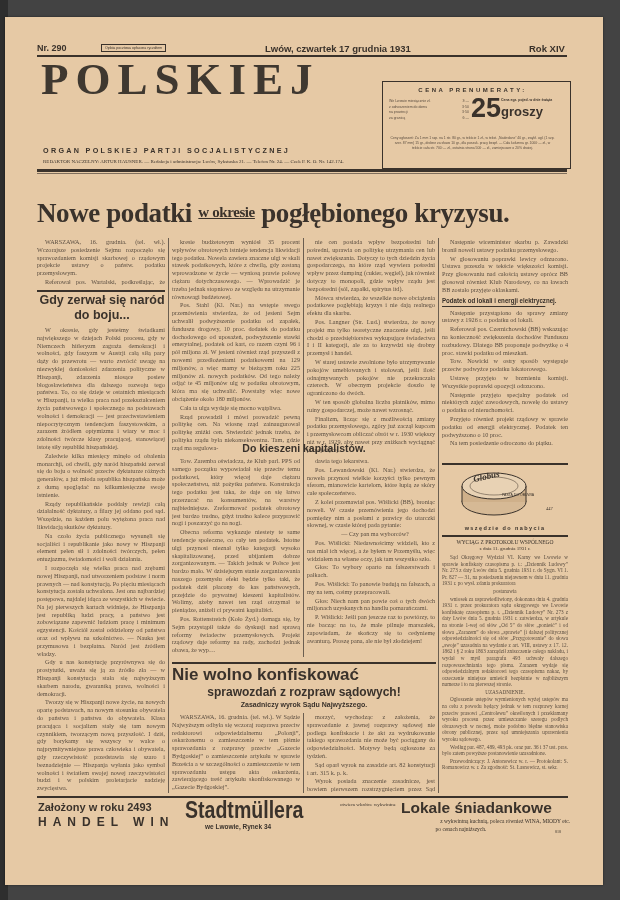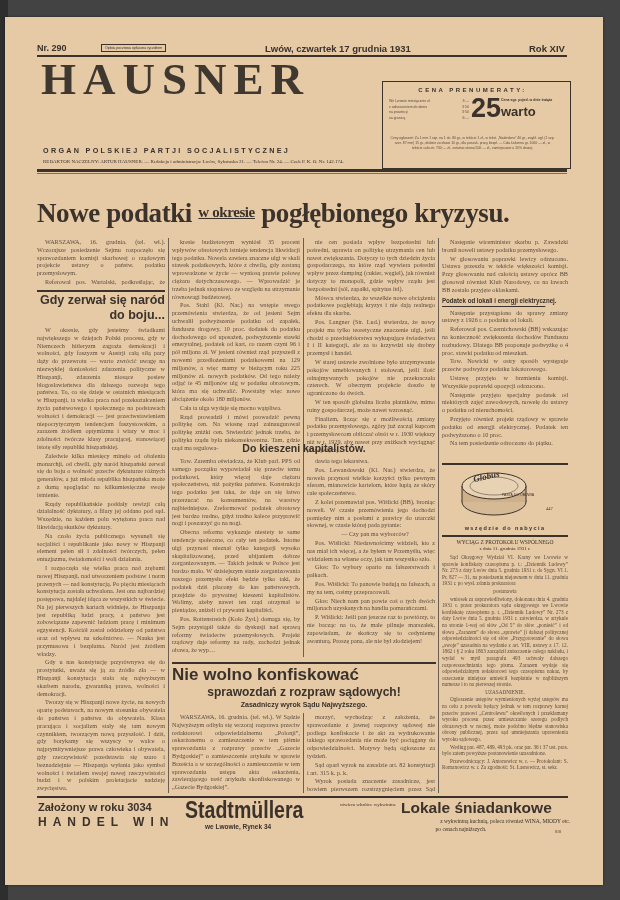--- a/index.html
+++ b/index.html
@@ -22,21 +22,21 @@
 <div class="spine"></div>
 
 <div class="paper">
 
   <div class="abs sans" style="left:32px;top:26px;font-size:9px;font-weight:bold;">Nr. 290</div>
   <div class="abs sans" style="left:96px;top:27px;font-size:3.5px;border:1px solid #3a322b;padding:1px 3px;">Opłata pocztowa opłacona ryczałtem</div>
   <div class="abs sans" style="left:252px;top:26px;font-size:9.5px;font-weight:bold;padding-left:8px;">Lwów, czwartek 17 grudnia 1931</div>
   <div class="abs sans" style="left:524px;top:26px;font-size:9.5px;font-weight:bold;">Rok XIV</div>
   <div class="rule" style="left:32px;top:38px;width:530px;height:1.5px;"></div>
 
-  <div class="abs masthead" style="left:36px;top:40px;font-size:45px;line-height:45px;letter-spacing:7px;">HAUSNER</div>
+  <div class="abs masthead" style="left:36px;top:40px;font-size:45px;line-height:45px;letter-spacing:7px;">POLSKIEJ</div>
   <div class="abs sans" style="left:38px;top:129px;font-size:7.2px;font-weight:bold;letter-spacing:2.3px;">ORGAN POLSKIEJ PARTJI SOCJALISTYCZNEJ</div>
   <div class="abs serif" style="left:38px;top:142px;font-size:5px;white-space:nowrap;">REDAKTOR NACZELNY: ARTUR HAUSNER. — Redakcja i administracja: Lwów, Sykstuska 21. — Telefon Nr. 24. — Czek P. K. O. Nr. 142.174.</div>
   <div class="rule" style="left:32px;top:152px;width:530px;height:2.5px;"></div>
   <div class="rule" style="left:32px;top:156px;width:530px;height:1px;opacity:.6;"></div>
 
   <div class="box" style="left:377px;top:64px;width:179px;height:86px;">
     <div class="abs sans" style="left:0;top:5px;width:179px;text-align:center;font-size:6px;font-weight:bold;letter-spacing:2.5px;">CENA PRENUMERATY:</div>
     <div class="abs sans" style="left:6px;top:17px;width:80px;font-size:3.5px;line-height:5.5px;color:#5a4d40;">
       <div style="display:flex;justify-content:space-between;">
           <span>We Lwowie miesięcznie zł.</span>
@@ -50,36 +50,36 @@
           <span>na prowincji</span>
           <span>3·50</span>
         </div>
       <div style="display:flex;justify-content:space-between;">
           <span>za granicą</span>
           <span>6·—</span>
         </div>
     </div>
     <div class="abs sans" style="left:88px;top:12px;font-size:27px;font-weight:bold;line-height:28px;">25</div>
     <div class="abs sans" style="left:118px;top:16px;font-size:3.5px;font-weight:bold;">Cena egz. pojed. w dnie święta</div>
-    <div class="abs sans" style="left:118px;top:22px;font-size:13px;font-weight:bold;">warto</div>
+    <div class="abs sans" style="left:118px;top:22px;font-size:13px;font-weight:bold;">groszy</div>
     <div class="abs sans" style="left:6px;top:54px;width:167px;font-size:3.4px;line-height:5px;text-align:center;color:#5a4d40;">Ceny ogłoszeń: Za 1 mm 1 szp. na 1 str. 80 gr., w tekście 1 zł., w tekst. „Nadesłane” 40 gr., zwykł. ogł. (1 szp. szer. 87 mm) 15 gr., drobne za słowo 10 gr., dla poszuk. pracy bezpł. — Cała kolumna gr. 1000·— zł., w tekście cała str. 700·— zł., ostatnia strona 500·— zł., zamiejscowe o 20% drożej.</div>
   </div>
 
   <div class="abs serif" style="left:32px;top:181px;font-size:27px;font-weight:bold;white-space:nowrap;letter-spacing:-0.4px;">
     <span>Nowe podatki</span>
     <span style="font-size:15px;text-decoration:underline;vertical-align:5px;">w okresie</span>
     <span>pogłębionego kryzysu.</span>
   </div>
 
   <div class="col" style="left:32px;top:221px;width:128px;height:50px;">
     <p>WARSZAWA, 16. grudnia. (tel. wł.). Wczorajsze posiedzenie Sejmu rozpoczęło się sprawozdaniem komisji skarbowej o rządowym projekcie ustawy o państw. podatku przemysłowym.</p>
     <p>Referował pos. Wartalski, podkreślając, że podatek obrotowy jest ogólnie potępiony. Wobec tego, że w ostatnim o-</p>
   </div>
   <div class="rule" style="left:32px;top:273px;width:128px;height:2px;"></div>
-  <div class="abs sans" style="left:34px;top:276px;width:126px;font-size:12.5px;font-weight:bold;line-height:15px;text-align:right;">Gdy zerwał się naród do boju...</div>
+  <div class="abs sans" style="left:34px;top:276px;width:126px;font-size:12.5px;font-weight:bold;line-height:15px;text-align:center;">Gdy zerwał się naród do boju...</div>
   <div class="col" style="left:32px;top:309px;width:128px;height:465px;">
     <p>W okresie, gdy jesteśmy świadkami największego w dziejach Polski procesu, gdy w Niemczech hitleryzm zagraża demokracji i wolności, gdy faszyzm w Austrji całą siłą pary dąży do przewrotu — warto zwrócić uwagę na niezwykłej doniosłości zdarzenia polityczne w Hiszpanji, zdarzenia niosące posiew błogosławieństwa dla dalszego rozwoju tego państwa. To, co się dzieje w ostatnich miesiącach w Hiszpanji, ta wielka praca nad przekształceniem życia państwowego i społecznego na podstawach wolności i demokracji — jest przeciwstawieniem niepocrytycznym tendencjom faszystowskim, a zarazem źródłem optymizmu i wiary w moc i zdolności twórcze klasy pracującej, stanowiącej istotę siły republiki hiszpańskiej.</p>
     <p>Zaledwie kilka miesięcy minęło od obalenia monarchji, od chwili, gdy naród hiszpański zerwał się do boju o wolność przeciw dyktaturze różnych generałów, a już młoda republika hiszpańska może z dumą spoglądać na kilkumiesięczne swoje istnienie.</p>
     <p>Rządy republikańskie poddały rewizji całą działalność dyktatury, a filary jej oddano pod sąd. Wszędzie, na każdem polu wytężona praca nad likwidacją skutków dyktatury.</p>
     <p>Na czoło życia publicznego wysunęli się socjaliści i republikanie jako nowy w Hiszpanji element pełen sił i zdolności twórczych, pełen entuzjazmu, świadomości i woli działania.</p>
     <p>I rozpoczęła się wielka praca nad zrębami nowej Hiszpanji, nad utworzeniem podstaw i norm prawnych — nad konstytucją. Po pięciu miesiącach konstytucja została uchwalona. Jest ona najbardziej postępowa, najdalej idąca ze wszystkich w świecie. Na jej pierwszych kartach widnieje, że Hiszpanja jest republiką ludzi pracy, a państwo jest zobowiązane zapewnić ludziom pracę i minimum egzystencji. Kościół został oddzielony od państwa oraz od wpływu na szkolnictwo. — Nauka jest przymusowa i bezpłatna. Naród jest źródłem władzy.</p>
     <p>Gdy u nas konstytucję przyrównywa się do prostytutki, uważa się ją za źródło zła — w Hiszpanji konstytucja stała się najwyższym skarbem narodu, gwarantką prawa, wolności i demokracji.</p>
     <p>Tworzy się w Hiszpanji nowe życie, na nowych opartę podstawach, na nowym stosunku obywatela do państwa i państwa do obywatela. Klasa pracująca i socjalizm stały się tam nowym czynnikiem, tworzącym nową przyszłość. I dziś, gdy borykamy się wszyscy w walce o najprymitywniejsze prawa człowieka i obywatela, gdy rzeczywistość przedstawia się szaro i beznadziejnie — Hiszpanja wyłania jako symbol wolności i światłem swojej nowej rzeczywistości budzi i w polskim proletarjacie nadzieję zwycięstwa.</p>
 
   </div>
@@ -176,21 +176,21 @@
     <p>Sąd Okręgowy Wydział VI. Karny we Lwowie w sprawie konfiskaty czasopisma p. t.: „Dziennik Ludowy” Nr. 273 z daty Lwów dnia 5. grudnia 1931 r. do Sygn. VI 1. Pr. 827 — 31, na posiedzeniu niejawnem w dniu 11. grudnia 1931 r. po wysł. zdania prokuratora</p>
     <p style="text-align:center;text-indent:0;">postanawia</p>
     <p>wniosek za usprawiedliwiony, dokonana dnia 4. grudnia 1931 r. przez prokuratora sądu okręgowego we Lwowie konfiskatę czasopisma p. t. „Dziennik Ludowy” Nr. 273 z daty Lwów dnia 5. grudnia 1931 r. zatwierdza, w artykule na stronie 1-wej od słów „Od 5” do słów „ponieść” i od słowa „Zarazem” do słowa „sprawie” (i dalszej politycznej odpowiedzialności się od słów „Przygotowanie” do słowa „swoje” uzasadnia na wydanie z art. VIII, ustawy z 17. 12. 1862 i § 2 roku 1863 zarządził zniszczenie całego nakładu, i wydał w myśl paragrafu 493 uchwały dalszego rozpowszechniania tego pisma. Zarazem wydaje się odpowiedzialnym redaktorowi tego czasopisma nakaz, by orzeczenie niniejsze umieścił bezpłatnie w najbliższym numerze i to na pierwszej stronie.</p>
     <p style="text-align:center;text-indent:0;">UZASADNIENIE.</p>
     <p>Ogłoszenie ustępów wymienionych wyżej ustępów ma na celu z powodu będący jednak w tem rozprawy karnej przeciw prasowi „Centrolewu” określonych i przekłamany wyroku procesu przez umieszczanie szeregu podłych obrazowych w nocnej, może podobno błędne stanowiska obrony publicznej, przez sąd umniejszania uprawnienia wyroku sądowego.</p>
     <p>Według par. 487, 489, 493 pk. oraz par. 36 i 37 ust. pras. było zatem powyższe postanowienie uzasadnione.</p>
     <p>Przewodniczący: J. Antonowicz w. r. — Protokolant: S. Romanowicz w. r. Za zgodność: St. Łasnowicz, st. sekr.</p>
   </div>
 
   <div class="rule" style="left:32px;top:779px;width:531px;height:1.5px;"></div>
-  <div class="abs sans" style="left:33px;top:784px;font-size:11px;font-weight:bold;">Założony w roku 3034</div>
+  <div class="abs sans" style="left:33px;top:784px;font-size:11px;font-weight:bold;">Założony w roku 2493</div>
   <div class="abs sans" style="left:33px;top:798px;font-size:12px;font-weight:bold;letter-spacing:6px;">HANDEL WIN</div>
   <div class="abs sans" style="left:180px;top:780px;font-size:23px;font-weight:bold;transform:scaleX(.85);transform-origin:left;">Stadtmüllera</div>
   <div class="abs sans" style="left:200px;top:806px;font-size:6.5px;font-weight:bold;">we Lwowie, Rynek 34</div>
   <div class="abs serif" style="left:330px;top:785px;width:66px;text-align:center;font-size:5px;line-height:6.5px;">otwiera wkrótce wykwintne</div>
   <div class="abs sans" style="left:396px;top:782px;font-size:15.5px;font-weight:bold;">Lokale śniadankowe</div>
   <div class="abs serif" style="left:330px;top:801px;width:235px;text-align:right;font-size:5.5px;">z wykwintną kuchnią, poleca również WINA, MIODY etc.</div>
   <div class="abs serif" style="left:396px;top:809px;width:120px;text-align:center;font-size:5.5px;">po cenach najniższych.</div>
   <div class="abs serif" style="left:550px;top:812px;font-size:4px;">818</div>
 </div>
 

